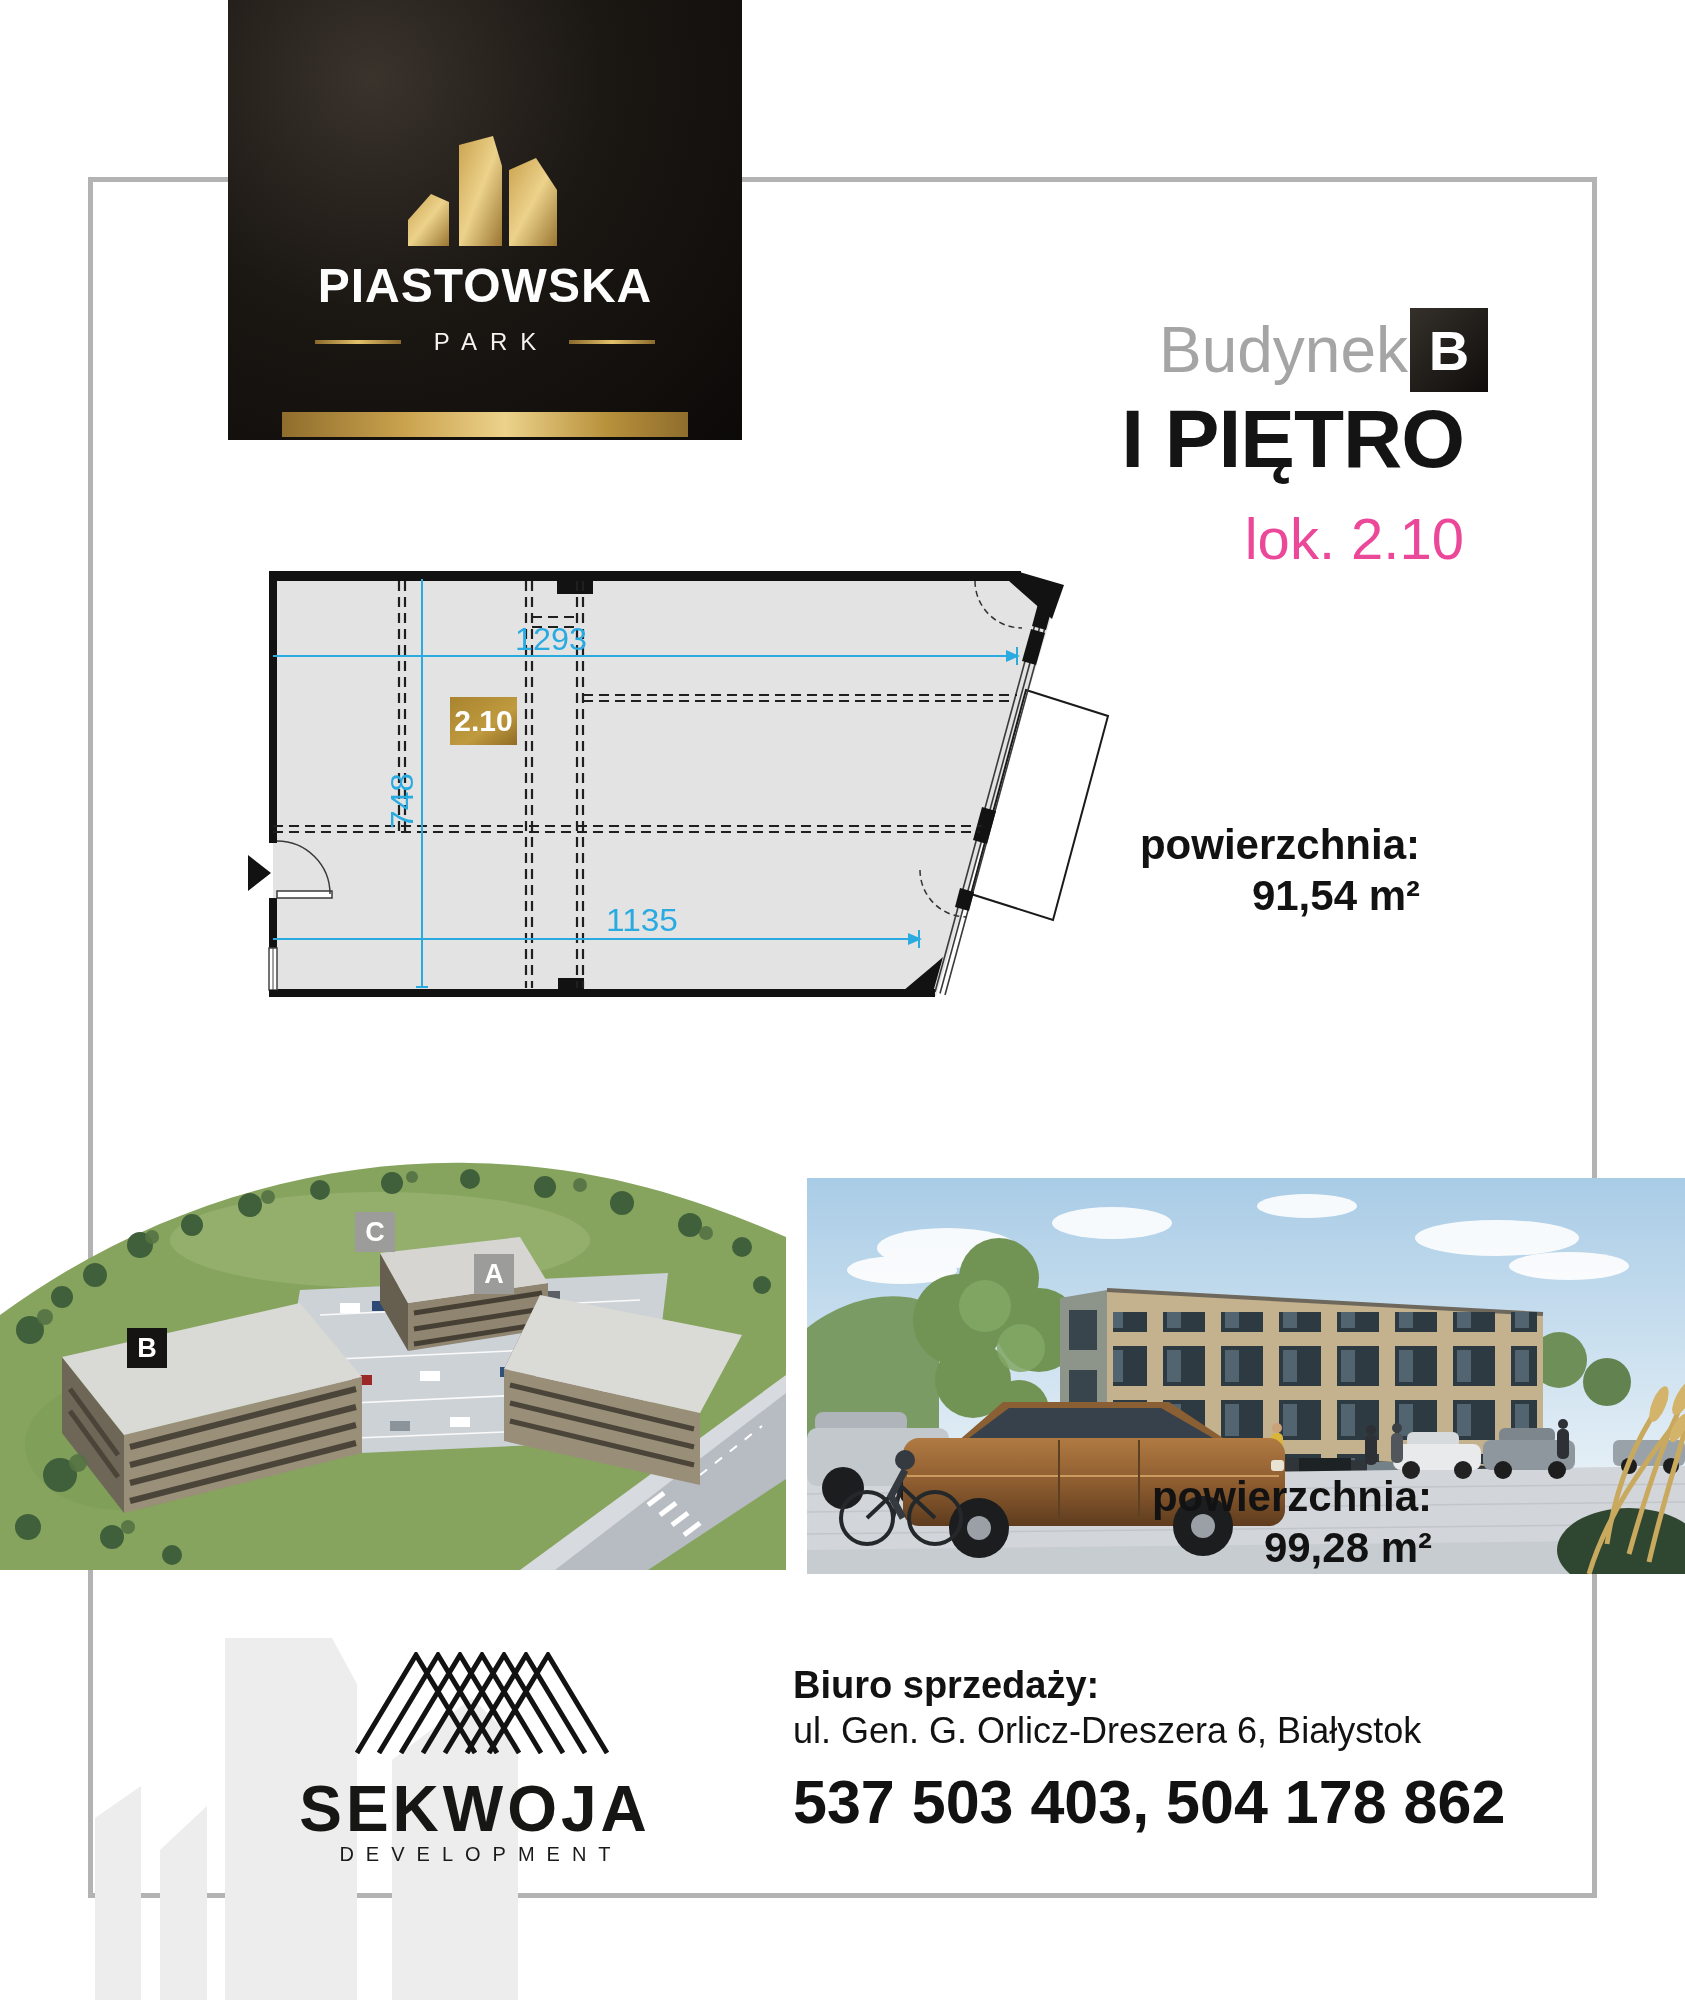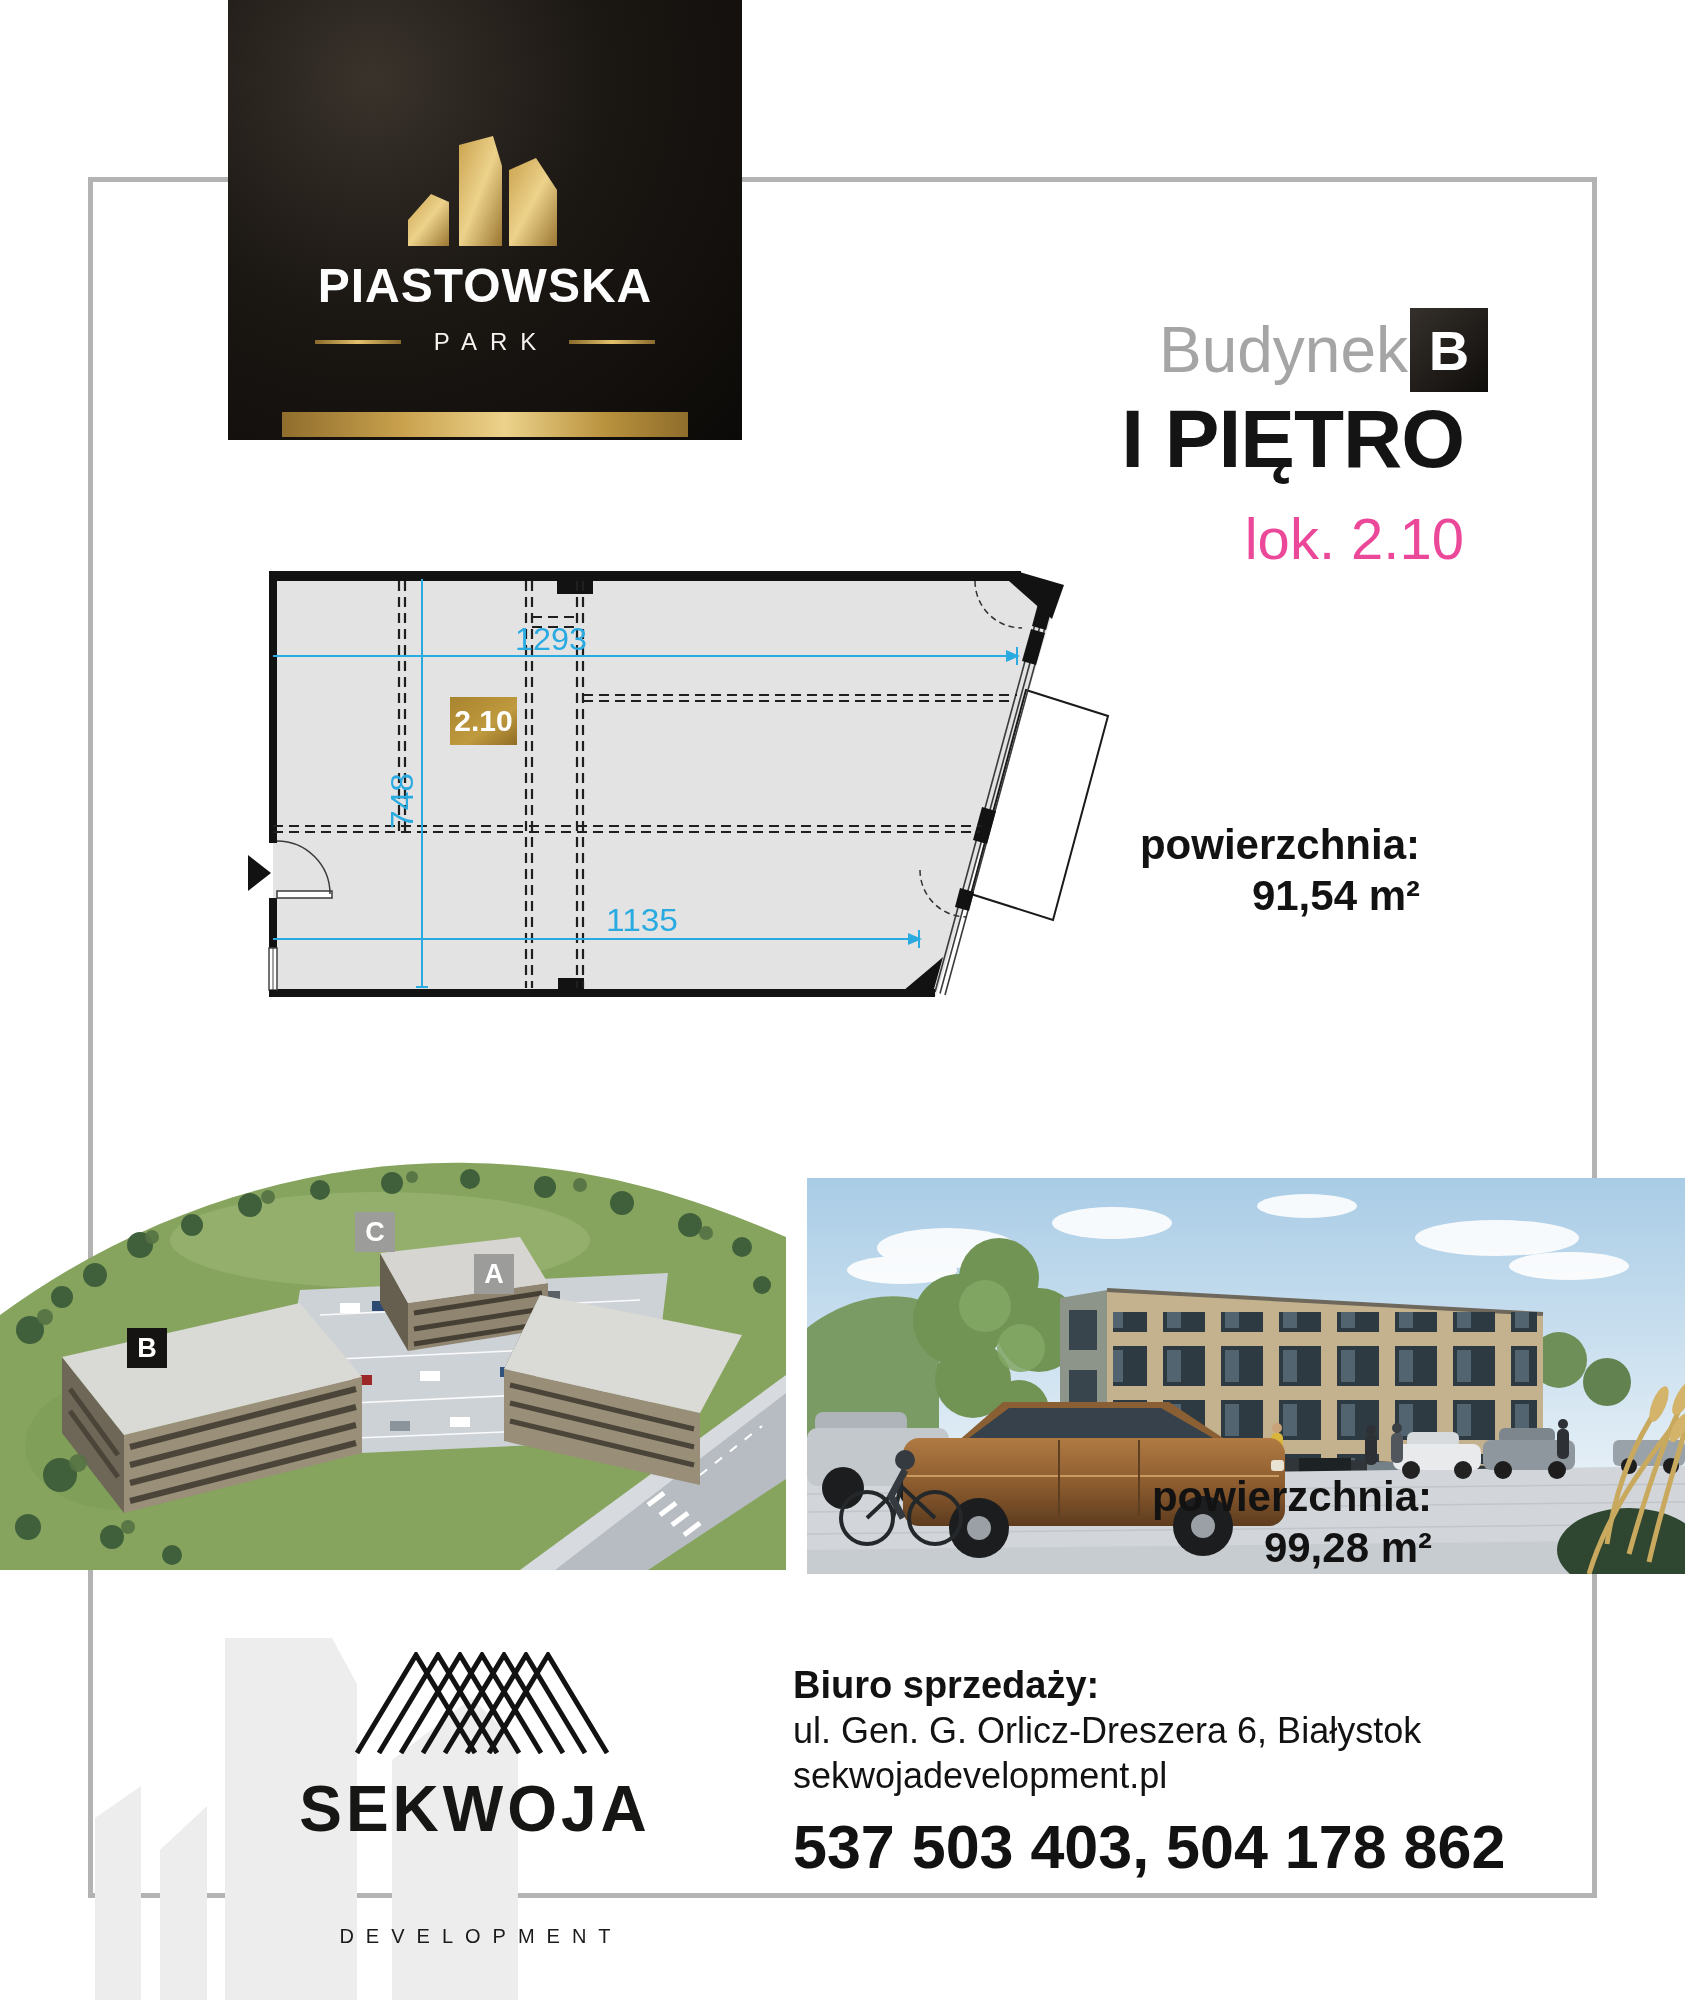--- a/index.html
+++ b/index.html
@@ -49,21 +49,21 @@
   .site-label{position:absolute;width:40px;height:40px;display:flex;align-items:center;justify-content:center;
     color:#fff;font-size:27px;font-weight:700;z-index:4;}
   #label-b{left:127px;top:1328px;background:#161412;}
   #label-c{left:355px;top:1212px;background:#9c9c9a;}
   #label-a{left:474px;top:1254px;background:#9c9c9a;}
 
   
   #dev-lattice{left:355px;top:1652px;width:260px;height:102px;z-index:5;}
   #dev-name{left:275px;top:1772px;width:400px;text-align:center;z-index:5;color:#161615;
     font-size:64px;font-weight:800;letter-spacing:4px;}
-  #dev-descriptor{left:275px;top:1925px;width:400px;text-align:center;z-index:5;color:#1a1a1a;
+  #dev-descriptor{left:275px;top:1843px;width:400px;text-align:center;z-index:5;color:#1a1a1a;
     font-size:20px;letter-spacing:12px;text-indent:12px;}
 
   
   #contact{left:793px;top:1662px;z-index:5;color:#121212;}
   #contact-office{font-size:38px;font-weight:700;line-height:46px;}
   #contact-address,#contact-website{font-size:36px;font-weight:400;line-height:45px;}
   #contact-phones{font-size:61px;font-weight:700;line-height:58px;margin-top:20px;}
 </style>
 </head>
 <body>
@@ -436,17 +436,16 @@
       <path d="M112,100 L171,2 L230,100"></path>
       <path d="M134,100 L193,2 L252,100"></path>
     </g>
   </svg>
   <div class="abs" id="dev-name">SEKWOJA</div>
   <div class="abs" id="dev-descriptor">DEVELOPMENT</div>
 
   <div class="abs" id="contact">
     <div id="contact-office">Biuro sprzedaży:</div>
     <div id="contact-address">ul. Gen. G. Orlicz-Dreszera 6, Białystok</div>
-    <div id="contact-website">sekwojadevelopment.pl</div>
     <div id="contact-phones">537 503 403, 504 178 862</div>
   </div>
 
 </div>
 
 </body></html>

